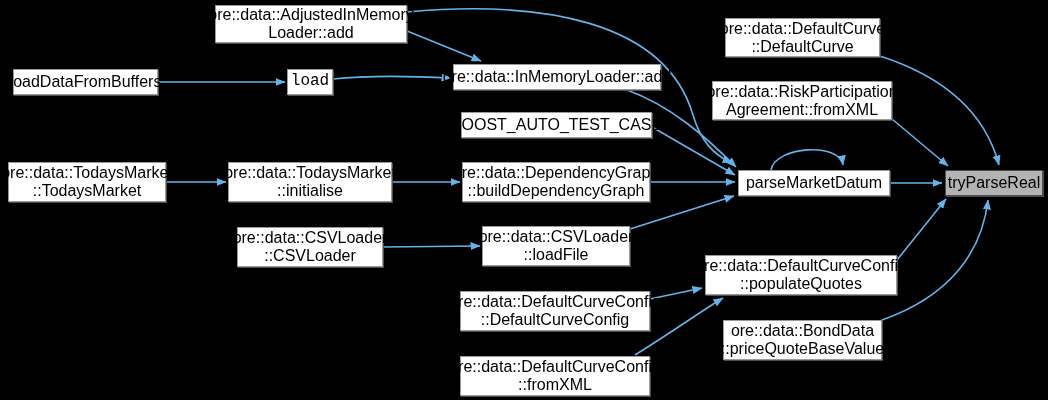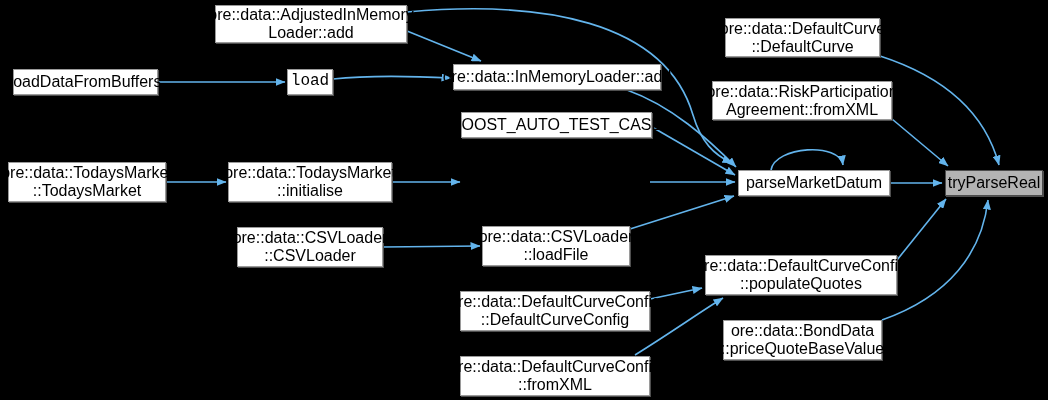--- a/index.html
+++ b/index.html
@@ -84,20 +84,22 @@
   <div class="node" style="left:453px; top:64px; width:208px; height:26px;">ore::data::InMemoryLoader::add</div>
 
   <div class="node" style="left:461px; top:112px; width:191px; height:26px;">BOOST_AUTO_TEST_CASE</div>
 
   <div class="node" style="left:8px; top:162px; width:158px; height:40px;">ore::data::TodaysMarket
 ::TodaysMarket</div>
 
   <div class="node" style="left:228px; top:162px; width:164px; height:40px;">ore::data::TodaysMarket
 ::initialise</div>
 
+  <div class="node" style="left:462px; top:162px; width:188px; height:40px;">ore::data::DependencyGraph
+::buildDependencyGraph</div>
 
   <div class="node" style="left:738px; top:170px; width:152px; height:26px;">parseMarketDatum</div>
 
   <div class="node highlight" style="left:945px; top:170px; width:98px; height:26px;">tryParseReal</div>
 
   <div class="node" style="left:712px; top:81px; width:180px; height:39px;">ore::data::RiskParticipation
 Agreement::fromXML</div>
 
   <div class="node" style="left:725px; top:18px; width:155px; height:39px;">ore::data::DefaultCurve
 ::DefaultCurve</div>

